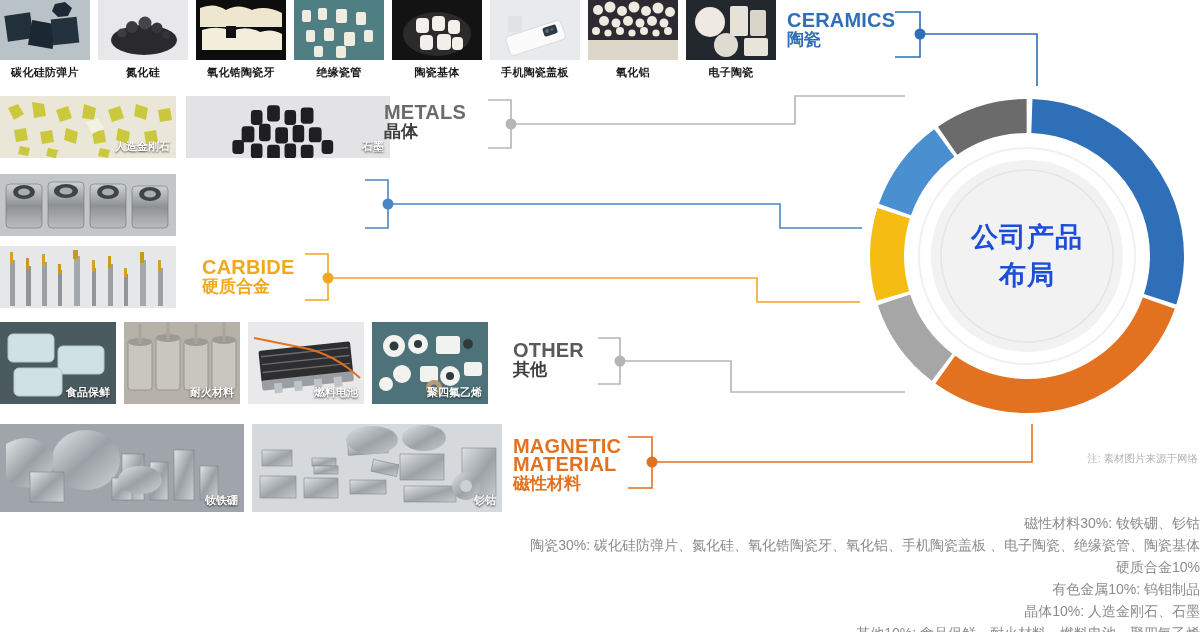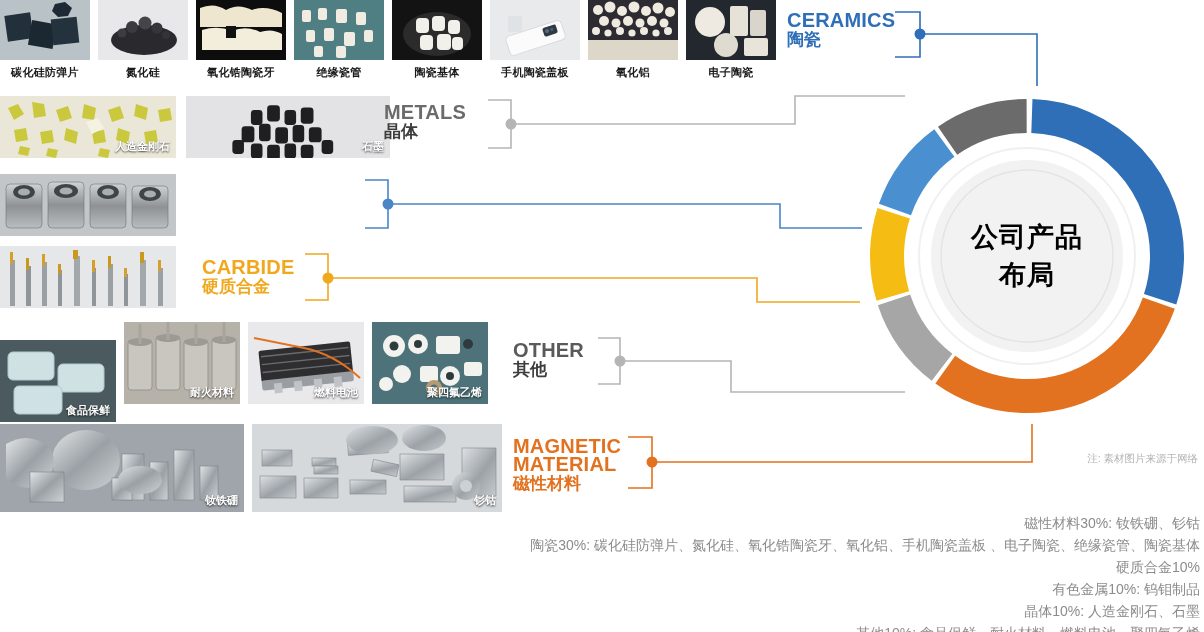--- a/index.html
+++ b/index.html
@@ -28,21 +28,21 @@
   .cat .en{
     font-size:20px;font-weight:700;letter-spacing:.2px;line-height:18px;
     white-space:pre-line;
   }
   .cat .cn{font-size:17px;font-weight:700;line-height:21px;white-space:nowrap;}
 
   
   .donut-wrap{position:absolute;}
   .center-txt{
     position:absolute;left:0;right:0;top:50%;transform:translateY(-50%);
-    text-align:center;color:#000000;font-size:27px;font-weight:700;
+    text-align:center;color:#1d4ed8;font-size:27px;font-weight:700;
     line-height:38px;letter-spacing:1px;
   }
 
   
   .legend{position:absolute;right:4px;text-align:right;}
   .legend li{
     list-style:none;color:#8c8c8c;font-size:14px;line-height:22px;
     white-space:nowrap;
   }
   .note{
@@ -322,21 +322,21 @@
         <rect x="124" y="28" width="4" height="32" fill="#8f9599"></rect>
           <rect x="124" y="22" width="3" height="9" fill="#d4a02a"></rect>
         <rect x="140" y="14" width="6" height="46" fill="#a2a8ac"></rect>
           <rect x="140" y="6" width="4" height="11" fill="#c9981f"></rect>
         <rect x="158" y="22" width="5" height="38" fill="#9aa0a4"></rect>
           <rect x="158" y="14" width="3" height="11" fill="#d4a02a"></rect>
       </g>
     </svg>
   </div>
 
-  <div class="tile" style="left:0px;top:340px;width:116px;height:82px;">
+  <div class="tile" style="left:0px;top:322px;width:116px;height:82px;">
     <svg class="ph" viewBox="0 0 116 82" preserveAspectRatio="none">
       <rect width="116" height="82" fill="#4a5a5e"></rect>
       <g fill="#dff0f2" opacity=".9" stroke="#b9d6da">
         <rect x="8" y="12" width="46" height="28" rx="5"></rect>
         <rect x="58" y="24" width="46" height="28" rx="5"></rect>
         <rect x="14" y="46" width="48" height="28" rx="5"></rect>
       </g>
     </svg>
     <div class="cap-in">食品保鲜</div>
   </div>

